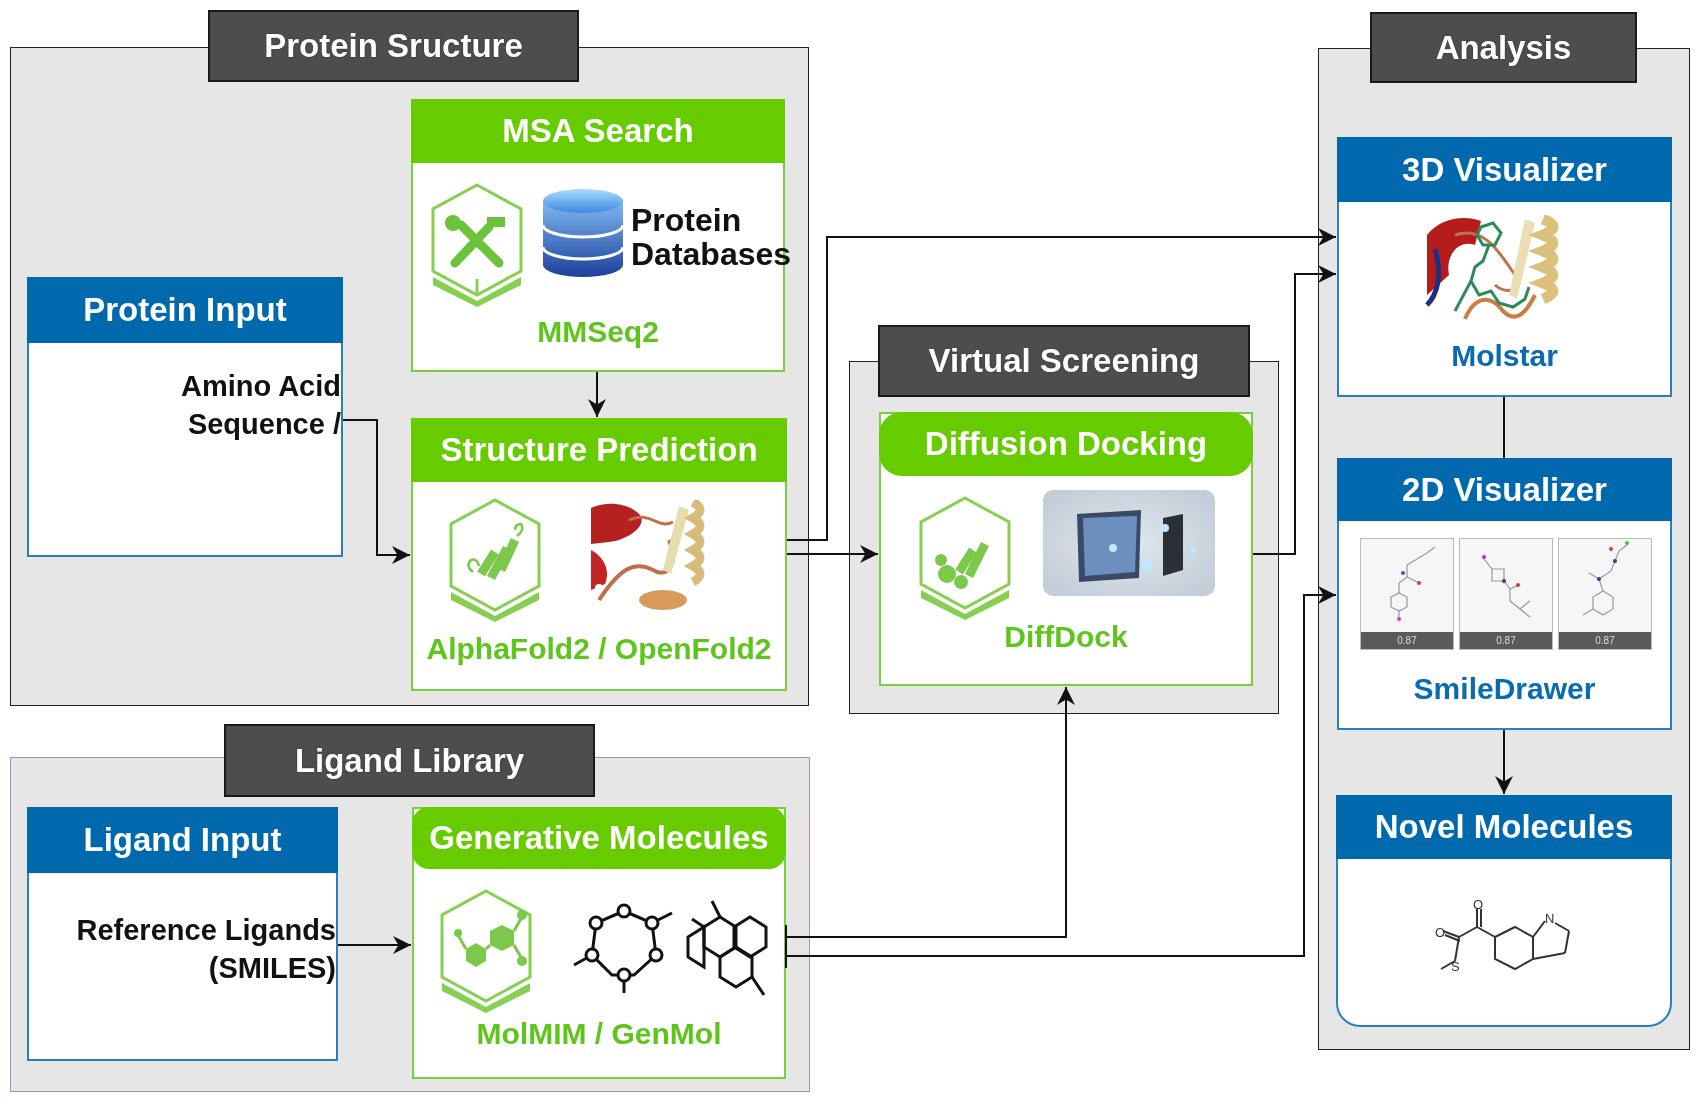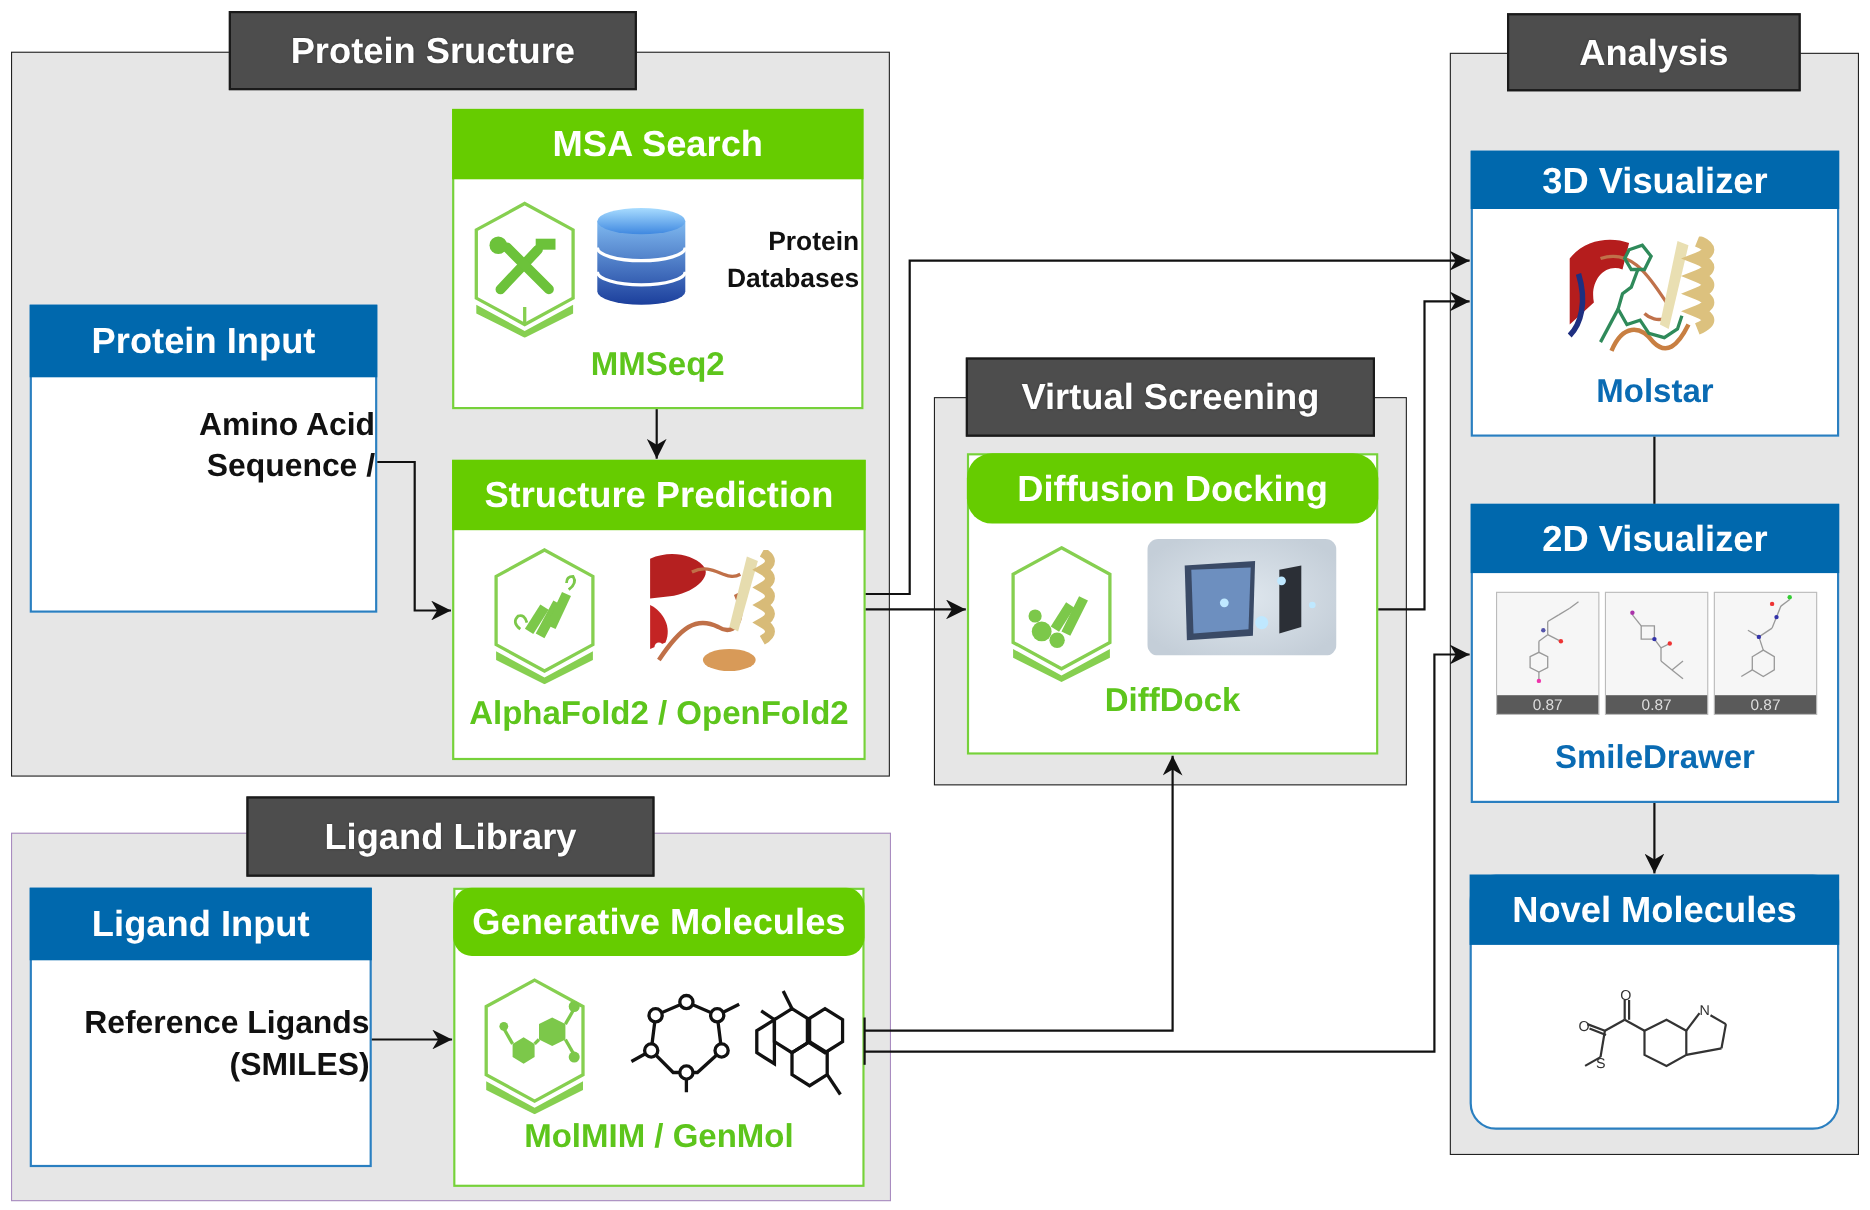--- a/index.html
+++ b/index.html
@@ -20,21 +20,21 @@
   .card.blue .hdr { background:#0068ad; }
   .body-text { position:absolute; left:0; right:0; text-align:right; font-weight:bold; color:#111;
                font-size:29px; line-height:38px; }
   .caption { position:absolute; left:0; right:0; text-align:center; font-weight:bold; font-size:30px; }
   .caption.green { color:#5dc51c; }
   .caption.blue { color:#0a6bb3; }
   svg.wires { position:absolute; left:0; top:0; z-index:4; pointer-events:none; }
   .icon { position:absolute; }
   .thumb { position:absolute; width:92px; height:110px; background:#f6f6f6; border:1.5px solid #bbb; }
   .thumb .score { position:absolute; left:0; right:0; bottom:0; height:17px; background:#5a5a5a;
-                  color:#ddd; font-size:14px; text-align:center; line-height:17px; }
+                  color:#ddd; font-size:10px; text-align:center; line-height:17px; }
 </style>
 </head>
 <body>
 
 <div class="abs group" style="left:10px;top:47px;width:799px;height:659px;"></div>
 <div class="abs tag" style="left:208px;top:10px;width:371px;height:72px;">Protein Sructure</div>
 
 <div class="abs group" style="left:849px;top:361px;width:430px;height:353px;"></div>
 <div class="abs tag" style="left:878px;top:325px;width:372px;height:72px;">Virtual Screening</div>
 
@@ -76,21 +76,21 @@
       <linearGradient id="dbt" x1="0" x2="0" y1="0" y2="1">
         <stop offset="0" stop-color="#a8dcff"></stop>
           <stop offset="1" stop-color="#3f88e0"></stop>
       </linearGradient>
     </defs>
     <path d="M2 14 v64 a40 12 0 0 0 80 0 v-64" fill="url(#dbg)"></path>
     <path d="M2 38 a40 12 0 0 0 80 0" fill="none" stroke="#fff" stroke-width="3"></path>
     <path d="M2 60 a40 12 0 0 0 80 0" fill="none" stroke="#fff" stroke-width="3"></path>
     <ellipse cx="42" cy="14" rx="40" ry="12" fill="url(#dbt)"></ellipse>
   </svg>
-  <div class="abs" style="left:218px;top:102px;width:150px;text-align:right;font-weight:bold;font-size:24px;line-height:34px;color:#111;">
+  <div class="abs" style="left:218px;top:102px;width:150px;text-align:left;font-weight:bold;font-size:32px;line-height:34px;color:#111;">
     <div>Protein</div>
     <div>Databases</div>
   </div>
   <div class="caption green" style="top:214px;">MMSeq2</div>
 </div>
 
 <div class="abs card green" style="left:411px;top:418px;width:376px;height:273px;">
   <div class="hdr" style="height:64px;">Structure Prediction</div>
   <svg class="icon" style="left:32px;top:76px;" width="100" height="126" viewBox="0 0 100 126">
     <g fill="none" stroke="#86cf50" stroke-width="3">
@@ -204,21 +204,21 @@
       <polygon points="4,40 20,30 20,50 20,70 4,60"></polygon>
       <line x1="36" y1="20" x2="28" y2="4"></line>
       <line x1="20" y1="30" x2="8" y2="22"></line>
       <line x1="68" y1="80" x2="80" y2="98"></line>
     </g>
   </svg>
   <div class="caption green" style="top:208px;">MolMIM / GenMol</div>
 </div>
 
 <div class="abs card blue" style="left:1337px;top:137px;width:335px;height:260px;">
-  <div class="hdr" style="height:53px;text-align:center;">3D Visualizer</div>
+  <div class="hdr" style="height:65px;text-align:center;">3D Visualizer</div>
   <svg class="icon" style="left:86px;top:76px;" width="156" height="108" viewBox="0 0 156 108">
     <rect width="156" height="108" fill="#fff"></rect>
     <path d="M2 20 C16 2 40 0 56 6 L50 30 C34 24 20 40 24 60 L2 80 Z" fill="#b51d1d"></path>
     <path d="M10 34 C18 60 12 80 2 90" fill="none" stroke="#1e2f80" stroke-width="5"></path>
     <path d="M30 20 C60 10 76 40 90 60 C100 76 80 80 70 70" fill="none" stroke="#c0714a" stroke-width="3"></path>
     <path d="M40 104 C50 80 66 80 78 96 C90 108 100 100 110 80" fill="none" stroke="#c87f42" stroke-width="4"></path>
     <g fill="none" stroke="#2f8a5a" stroke-width="3">
       <polygon points="56,12 68,8 76,18 70,30 58,30 52,20"></polygon>
       <polyline points="64,30 58,46 50,52 46,66 54,80 66,76 74,88 88,92 100,84 104,72"></polyline>
       <line x1="46" y1="66" x2="30" y2="96"></line>

